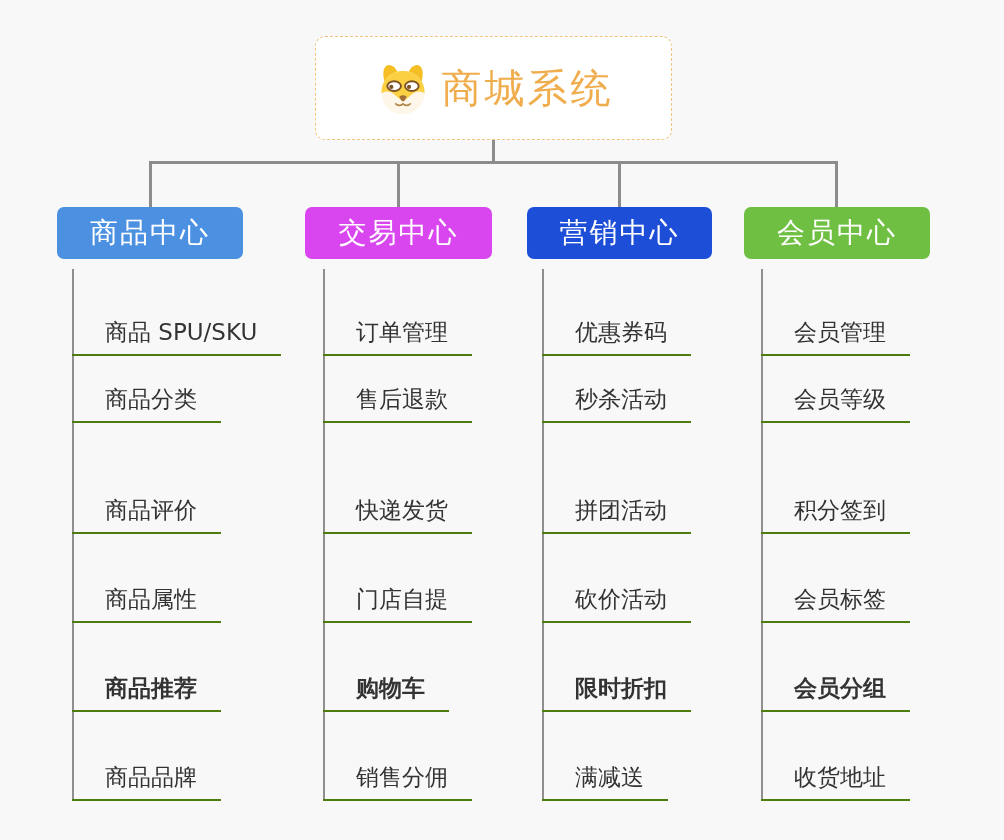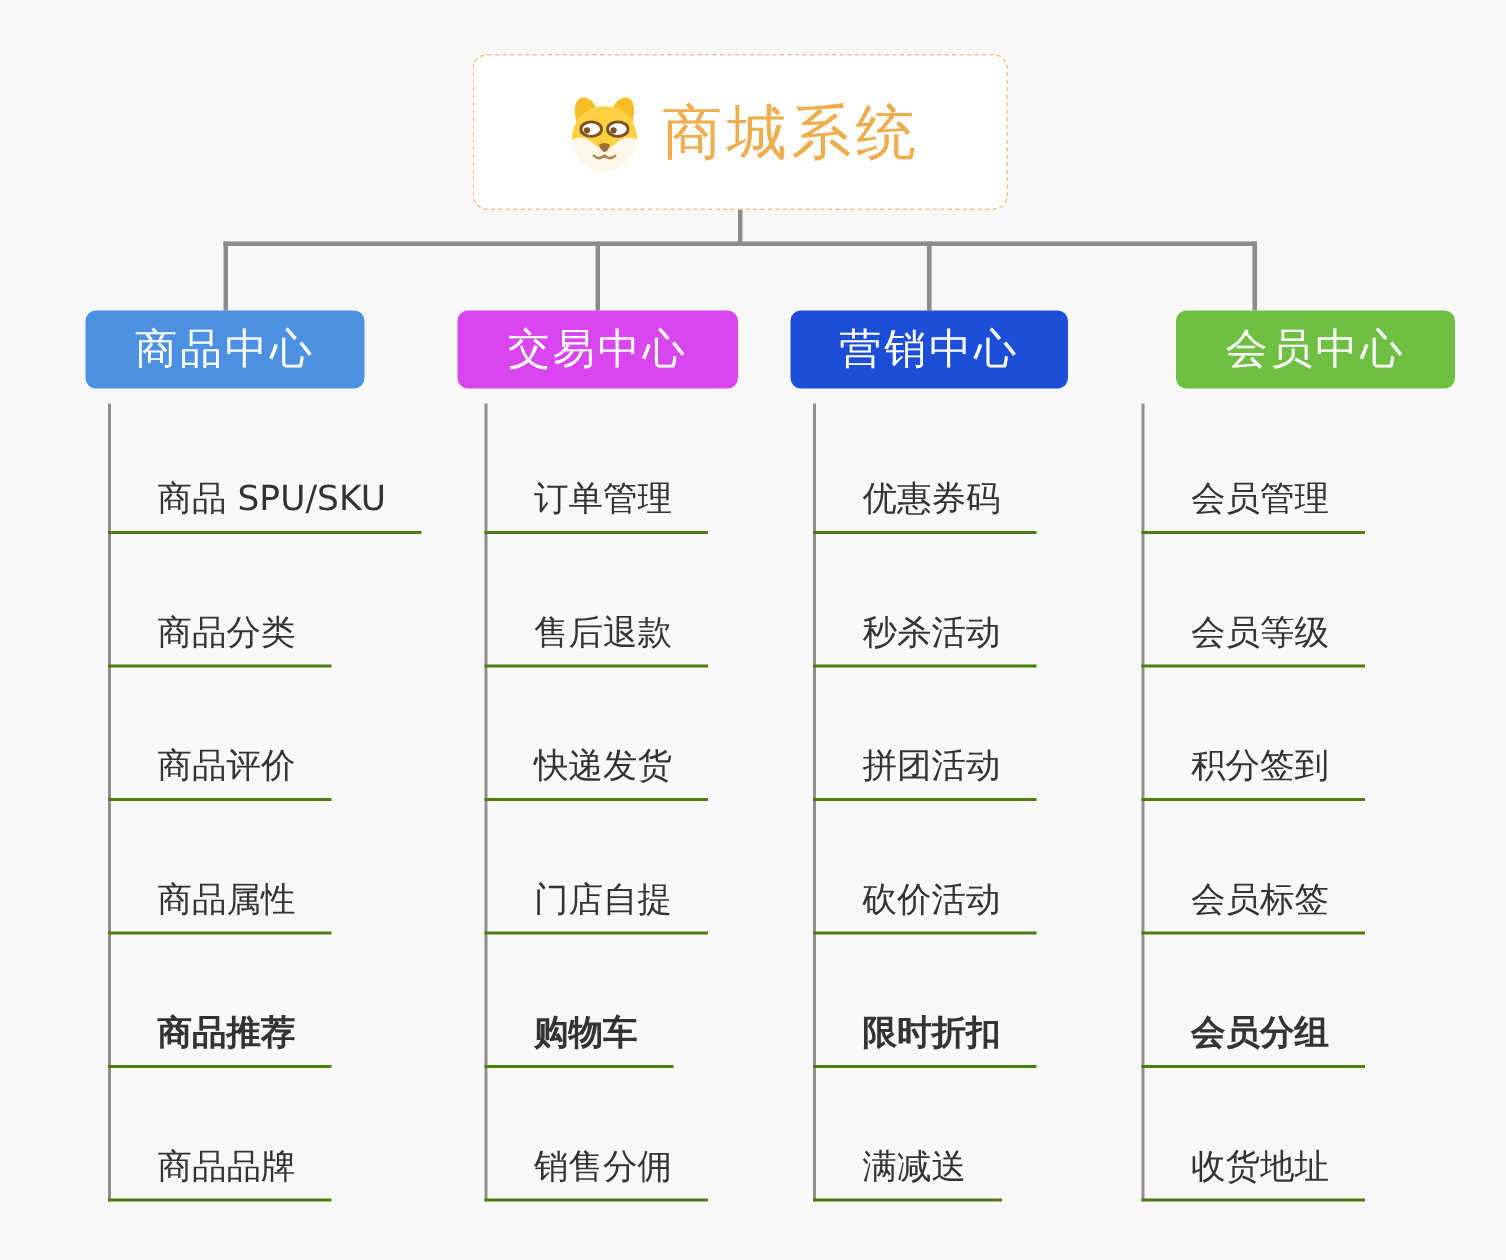--- a/index.html
+++ b/index.html
@@ -63,21 +63,21 @@
     align-items: flex-end;
     white-space: nowrap;
     font-size: 23px;
     color: #333333;
   }
   .c1 { left: 72px; }
   .c2 { left: 323px; }
   .c3 { left: 542px; }
   .c4 { left: 761px; }
   .r1 { top: 310px; }
-  .r2 { top: 399px; }
+  .r2 { top: 377px; }
   .r3 { top: 488px; }
   .r4 { top: 577px; }
   .r5 { top: 666px; font-weight: bold; }
   .r6 { top: 755px; }
 </style>
 </head>
 <body>
 
 <div class="stage">
 
@@ -105,21 +105,21 @@
   <div class="line" style="left:492px; top:140px; width:3px; height:22px;"></div>
   <div class="line" style="left:149px; top:161px; width:689px; height:3px;"></div>
   <div class="line" style="left:149px; top:161px; width:3px; height:46px;"></div>
   <div class="line" style="left:397px; top:161px; width:3px; height:46px;"></div>
   <div class="line" style="left:618px; top:161px; width:3px; height:46px;"></div>
   <div class="line" style="left:835px; top:161px; width:3px; height:46px;"></div>
 
   <div class="branch-box" style="left: 57px; width: 186px; background: rgb(75, 144, 225);">商品中心</div>
   <div class="branch-box" style="left: 305px; width: 187px; background: #d946ef;">交易中心</div>
   <div class="branch-box" style="left: 527px; width: 185px; background: #1d4ed8;">营销中心</div>
-  <div class="branch-box" style="left: 744px; width: 186px; background: rgb(111, 192, 66); margin-left: 40px;">会员中心</div>
+  <div class="branch-box" style="left: 744px; width: 186px; background: rgb(111, 192, 66);">会员中心</div>
 
   <div class="trunk" style="left:72px; top:269px; height:532px;"></div>
   <div class="trunk" style="left:323px; top:269px; height:532px;"></div>
   <div class="trunk" style="left:542px; top:269px; height:532px;"></div>
   <div class="trunk" style="left:761px; top:269px; height:532px;"></div>
 
   <div class="leaf c1 r1">商品 SPU/SKU</div>
   <div class="leaf c1 r2">商品分类</div>
   <div class="leaf c1 r3">商品评价</div>
   <div class="leaf c1 r4">商品属性</div>

